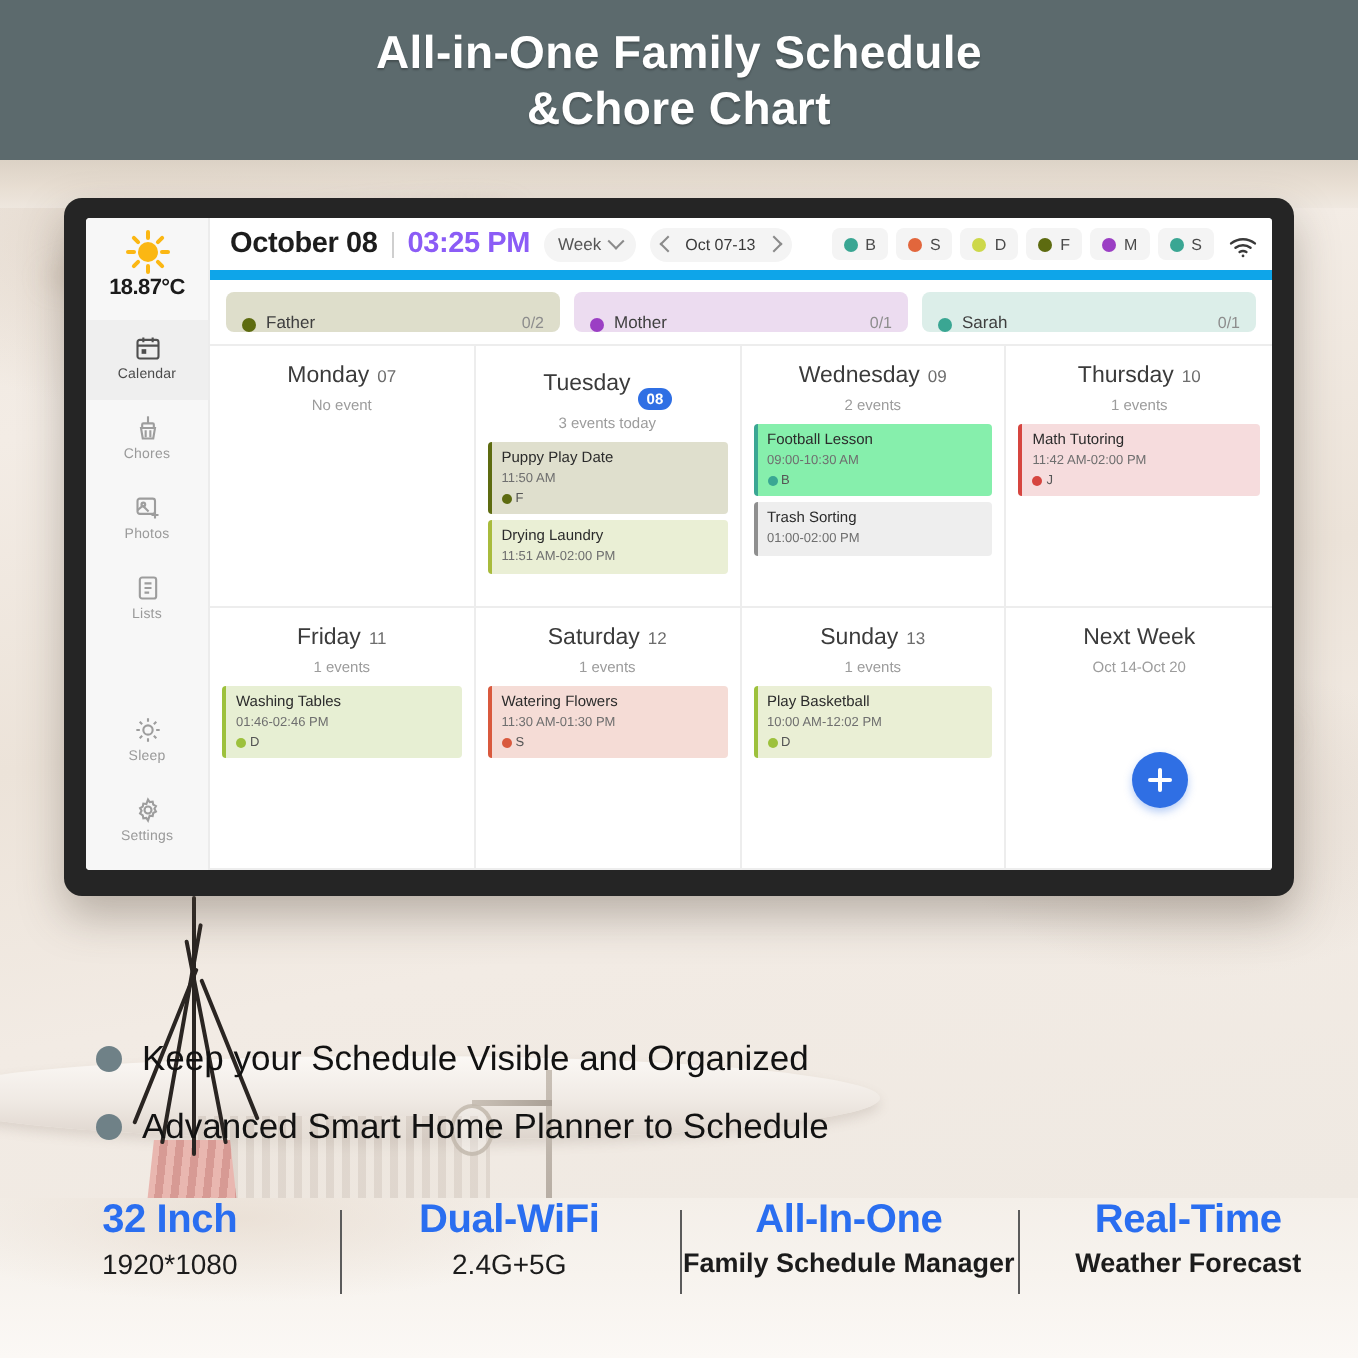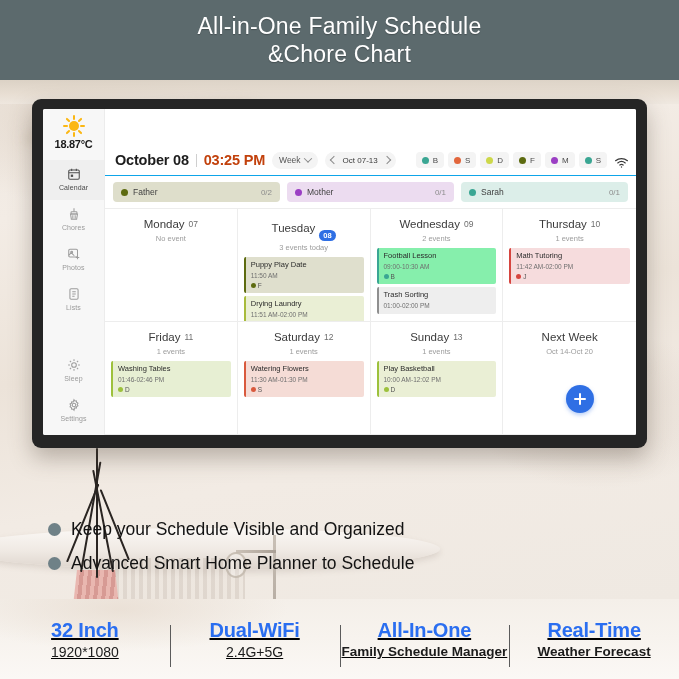--- a/index.html
+++ b/index.html
@@ -12,21 +12,21 @@
   }
 
   
   .banner {
     position: absolute; left: 0; top: 0; width: 679px; height: 80px;
     background: #5c6a6d;
     display: flex; flex-direction: column;
     align-items: center; justify-content: center;
   }
   .banner-line {
-    color: #ffffff; font-weight: normal; font-size: 23px;
+    color: #ffffff; font-weight: bold; font-size: 23px;
     letter-spacing: .2px; line-height: 28px;
     text-shadow: 0 1px 1px rgba(0,0,0,.25);
   }
 
   
   .photo-bg {
     position: absolute; left: 0; top: 80px; width: 679px; height: 519px;
     background:
       radial-gradient(ellipse 200px 120px at 70px 40px, rgba(215,200,185,.55), rgba(215,200,185,0) 70%),
       radial-gradient(ellipse 260px 150px at 430px 120px, rgba(205,188,170,.45), rgba(205,188,170,0) 70%),
@@ -92,25 +92,24 @@
 
   
   .bullets { position: absolute; left: 48px; top: 512px; width: 560px; }
   .bullet-row { display: flex; align-items: center; gap: 10px; height: 34px; }
   .bullet-dot { width: 13px; height: 13px; border-radius: 50%; background: #6f8187; flex: none; }
   .bullet-text { font-size: 17.5px; color: #121212; white-space: nowrap; }
 
   
   .specs {
     position: absolute; left: 0; top: 599px; width: 679px; height: 80px;
-    display: flex; align-items: center;
+    display: flex; 
     background:
       radial-gradient(ellipse 240px 60px at 120px 10px, rgba(228,215,202,.6), rgba(228,215,202,0) 70%),
       linear-gradient(180deg, #f4efe9 0%, #f7f3ee 48%, #fbf8f5 100%);
-    text-decoration: underline;
   }
   .spec {
     flex: 1; text-align: center; position: relative;
     display: flex; flex-direction: column; align-items: center; gap: 2px;
   }
   .spec + .spec::before {
     content: ""; position: absolute; left: 0; top: 6px; width: 1px; height: 42px;
     background: #5b5b5b;
   }
   .spec-title { color: #2a6ef0; font-size: 20px; font-weight: bold; letter-spacing: -.2px; }
@@ -157,25 +156,25 @@
   .nav-ico { width: 14px; height: 14px; color: #9d9d9d; }
   .nav-item.active .nav-ico { color: #4f4f4f; }
   .nav-ico svg { width: 14px; height: 14px; display: block; }
   .nav-bottom { margin-top: auto; width: 100%; padding-bottom: 4px; }
 
   
   .main { flex: 1; display: flex; flex-direction: column; background: #fff; min-width: 0; }
 
   .topbar {
     height: 31px; flex: none; display: flex; align-items: center;
-    padding: 0 7px 0 10px; gap: 7px; border-bottom: 1px solid #0ea5e9; margin-top: 36px;
+    padding: 0 7px 0 10px; gap: 7px; border-bottom: 5px solid #0ea5e9;
   }
   .date-txt { font-size: 14.5px; font-weight: bold; color: #1d1d1d; letter-spacing: -.2px; }
   .sep-bar { width: 1px; height: 13px; background: #cfcfcf; }
-  .time-txt { font-size: 14.5px; font-weight: bold; color: #c2410c; letter-spacing: -.2px; }
+  .time-txt { font-size: 14.5px; font-weight: bold; color: #8b5cf6; letter-spacing: -.2px; }
   .pill {
     background: #f4f4f4; border-radius: 11px; height: 17px;
     display: flex; align-items: center; gap: 4px; padding: 0 7px;
     font-size: 8.5px; color: #555; cursor: pointer;
   }
   .chev { width: 6px; height: 6px; border-right: 1.2px solid #8a8a8a; border-bottom: 1.2px solid #8a8a8a; }
   .chev.down { transform: rotate(45deg) translate(-1px,-1px); }
   .chev.left { transform: rotate(135deg); }
   .chev.right { transform: rotate(-45deg); }
   .range-pill { gap: 6px; padding: 0 6px; font-size: 8px; color: #3a3a3a; }
@@ -184,21 +183,21 @@
     background: #f4f4f4; border-radius: 4px; height: 16px; padding: 0 6px;
     display: flex; align-items: center; gap: 4px; font-size: 8px; color: #4a4a4a; cursor: pointer;
   }
   .mdot { width: 7px; height: 7px; border-radius: 50%; }
   .wifi { width: 15px; height: 12px; margin-left: 3px; }
 
   
   .chores-row { display: flex; gap: 7px; padding: 6px 8px; flex: none; }
   .chore-card {
     flex: 1; height: 20px; border-radius: 4px;
-    display: flex; align-items: center; padding: 10px 8px; gap: 5px;
+    display: flex; align-items: flex-end; padding: 0 8px; gap: 5px;
     font-size: 8.5px; color: #3f3f3f; cursor: pointer;
   }
   .chore-name { flex: 1; }
   .chore-count { font-size: 8px; color: #8d8d8d; }
 
   
   .grid {
     flex: 1; display: grid;
     grid-template-columns: repeat(4, 1fr);
     grid-template-rows: 1fr 1fr;

